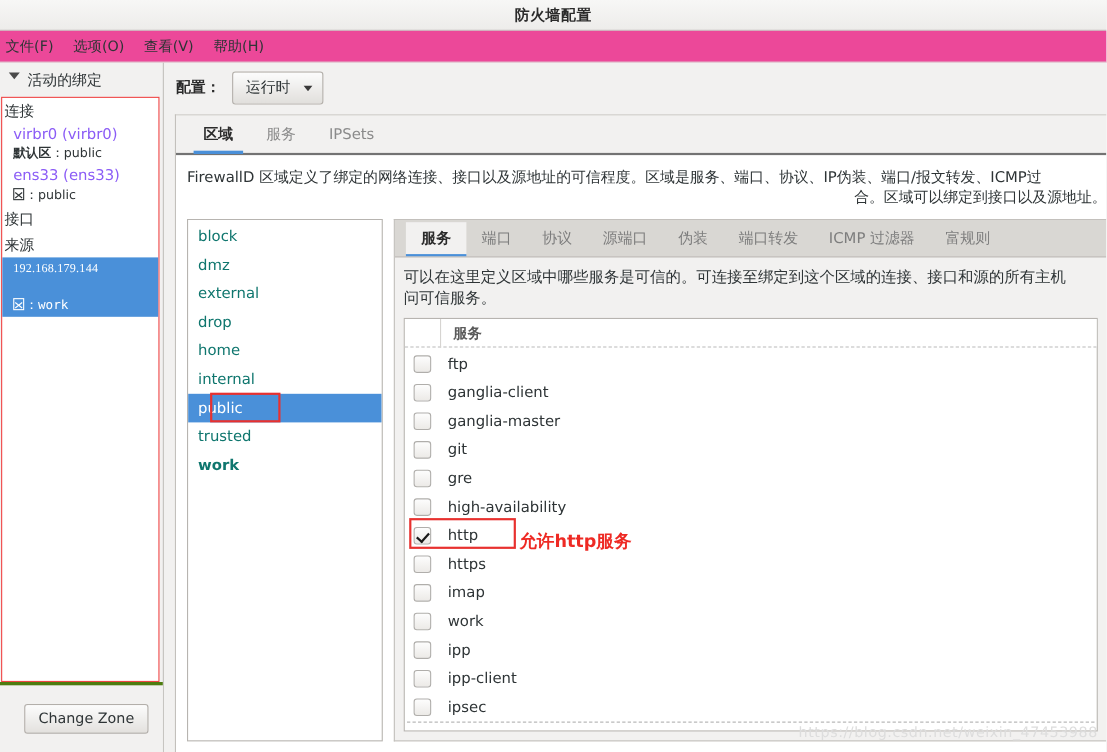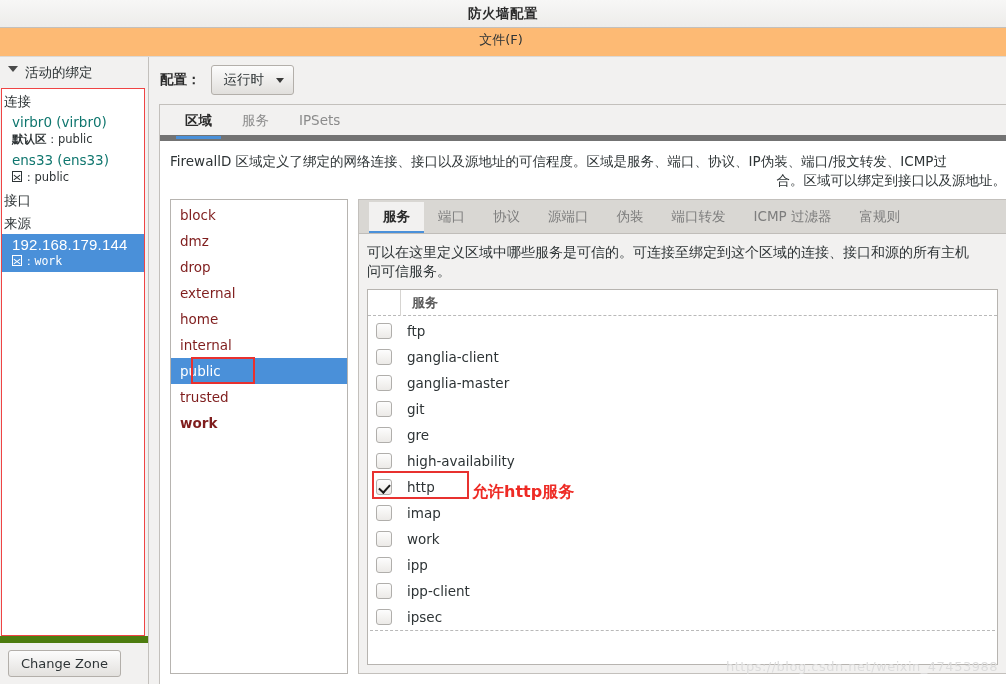--- a/index.html
+++ b/index.html
@@ -22,25 +22,24 @@
     display: flex; align-items: center; justify-content: center;
   }
   .titlebar .title {
     font-size: 13.5px; font-weight: bold; color: #2b2b2b;
     letter-spacing: .5px;
   }
 
   
   .menubar {
     height: 29px;
-    background: #fdba74;
+    background: #ec4899;
     display: flex; align-items: center;
     padding-left: 0px;
     border-bottom: 1px solid #dcd9d5;
-    flex-direction: column;
   }
   .menubar .menu-item {
     padding: 3px 9px 3px 9px;
     font-size: 13px; color: #2e3436;
     cursor: default; white-space: nowrap;
   }
   .menubar .menu-item:first-child { margin-left: -4px; }
 
   
   .body-split { display: flex; height: 627px; }
@@ -74,58 +73,58 @@
     border: 1px solid #ef4444;
     overflow: hidden;
     position: relative;
   }
   .group-title {
     font-size: 13.5px; color: #2e3436;
     padding: 2px 0 1px 2px;
     line-height: 20px;
   }
   .bind-entry { padding: 1px 0 3px 10px; cursor: default; }
-  .bind-entry .name { font-size: 13.5px; color: #0f766e; line-height: 19px; }
+  .bind-entry .name { font-size: 13.5px; color: #8b5cf6; line-height: 19px; }
   .bind-entry .sub  { font-size: 11.5px; color: #2e3436; line-height: 15px; }
   .bind-entry .sub .zonelabel { font-weight: bold; }
   .bind-entry.selected {
     background: #4a90d9;
     padding-left: 10px;
   }
   .bind-entry.selected .name {
     color: #ffffff;
-    font-family: Liberation Sans, sans-serif;
-    font-size: 15px;
+    font-family: Liberation Serif, serif;
+    font-size: 11px;
     letter-spacing: .2px;
   }
-  .bind-entry.selected .sub { color: #ffffff; }
+  .bind-entry.selected .sub { color: #ffffff; margin-top: 16px; }
   .bind-entry.selected .sub .val {
     font-family: "DejaVu Sans Mono", "Liberation Mono", monospace;
     font-size: 11.5px;
   }
   .missing-glyph {
     display: inline-block;
     width: 10px; height: 11px;
     border: 1px solid currentColor;
     position: relative;
     vertical-align: -1px;
     margin-right: 1px;
   }
   .missing-glyph::before, .missing-glyph::after {
     content: ""; position: absolute; left: 0; top: 50%;
     width: 100%; height: 1px; background: currentColor;
   }
   .missing-glyph::before { transform: rotate(38deg); }
   .missing-glyph::after  { transform: rotate(-38deg); }
   .left-footer {
-    height: 48px;
+    height: 64px;
     display: flex; align-items: center;
-    padding-left: 8px;
+    padding-left: 22px;
     background: #f2f1f0;
-    border-top: 7px solid #4d7c0f;
+    border-top: 3px solid #4d7c0f;
   }
   .btn {
     background: linear-gradient(#fcfcfc, #e3e1de);
     border: 1px solid #b3afaa;
     border-radius: 3px;
     padding: 5px 12px;
     font-size: 13px; color: #2e3436;
     cursor: default;
   }
 
@@ -165,24 +164,24 @@
     flex: 1;
     margin-left: 10px;
     background: #ffffff;
     border-top: 1px solid #c3c0bc;
     border-left: 1px solid #c3c0bc;
     display: flex; flex-direction: column;
     overflow: hidden;
     min-width: 0;
   }
   .tabstrip-outer {
-    display: flex; align-items: flex-start;
+    display: flex; align-items: center;
     height: 36px;
     background: #f2f1f0;
-    border-bottom: 6px solid #737373;
+    border-bottom: 2px solid #737373;
     padding-left: 10px;
   }
   .tab {
     padding: 7px 15px 8px 15px;
     font-size: 13.5px; color: #8b8b8b;
     cursor: default; position: relative;
     white-space: nowrap;
   }
   .tab.active { color: #2b2b2b; font-weight: bold; }
   .tab.active::after {
@@ -209,21 +208,21 @@
   .zone-list {
     width: 178px; min-width: 178px;
     background: #ffffff;
     border: 1px solid #b7b4b0;
     padding-top: 2px;
     position: relative;
     overflow: hidden;
   }
   .zone-item {
     padding: 4px 0 4px 9px;
-    font-size: 13.5px; color: #7f1d1d;
+    font-size: 13.5px; color: #0f766e;
     line-height: 18px; cursor: default;
   }
   .zone-item.bold { font-weight: bold; }
   .zone-item.selected { background: #4a90d9; color: #ffffff; }
   .zone-hl-box {
     position: absolute;
     left: 20px; top: 157px;
     width: 64px; height: 27px;
     border: 2.5px solid #e8312f;
     pointer-events: none;
@@ -417,22 +416,22 @@
         <div class="zone-desc">
           <span class="l1">FirewallD 区域定义了绑定的网络连接、接口以及源地址的可信程度。区域是服务、端口、协议、IP伪装、端口/报文转发、ICMP过</span>
           <span class="l2">合。区域可以绑定到接口以及源地址。</span>
         </div>
 
         <div class="zone-area">
 
           <div class="zone-list">
             <div class="zone-item">block</div>
             <div class="zone-item">dmz</div>
+            <div class="zone-item">external</div>
             <div class="zone-item">drop</div>
-            <div class="zone-item">external</div>
             <div class="zone-item">home</div>
             <div class="zone-item">internal</div>
             <div class="zone-item selected">public</div>
             <div class="zone-item">trusted</div>
             <div class="zone-item bold">work</div>
             <div class="zone-hl-box"></div>
           </div>
 
           <div class="notebook-inner">
 
@@ -482,20 +481,24 @@
                 <div class="svc-row">
                   <span class="cbox"></span>
                   <span class="svc-name">high-availability</span>
                 </div>
                 <div class="svc-row">
                   <span class="cbox checked"></span>
                   <span class="svc-name">http</span>
                 </div>
                 <div class="svc-row">
                   <span class="cbox"></span>
+                  <span class="svc-name">https</span>
+                </div>
+                <div class="svc-row">
+                  <span class="cbox"></span>
                   <span class="svc-name">imap</span>
                 </div>
                 <div class="svc-row">
                   <span class="cbox"></span>
                   <span class="svc-name">work</span>
                 </div>
                 <div class="svc-row">
                   <span class="cbox"></span>
                   <span class="svc-name">ipp</span>
                 </div>

